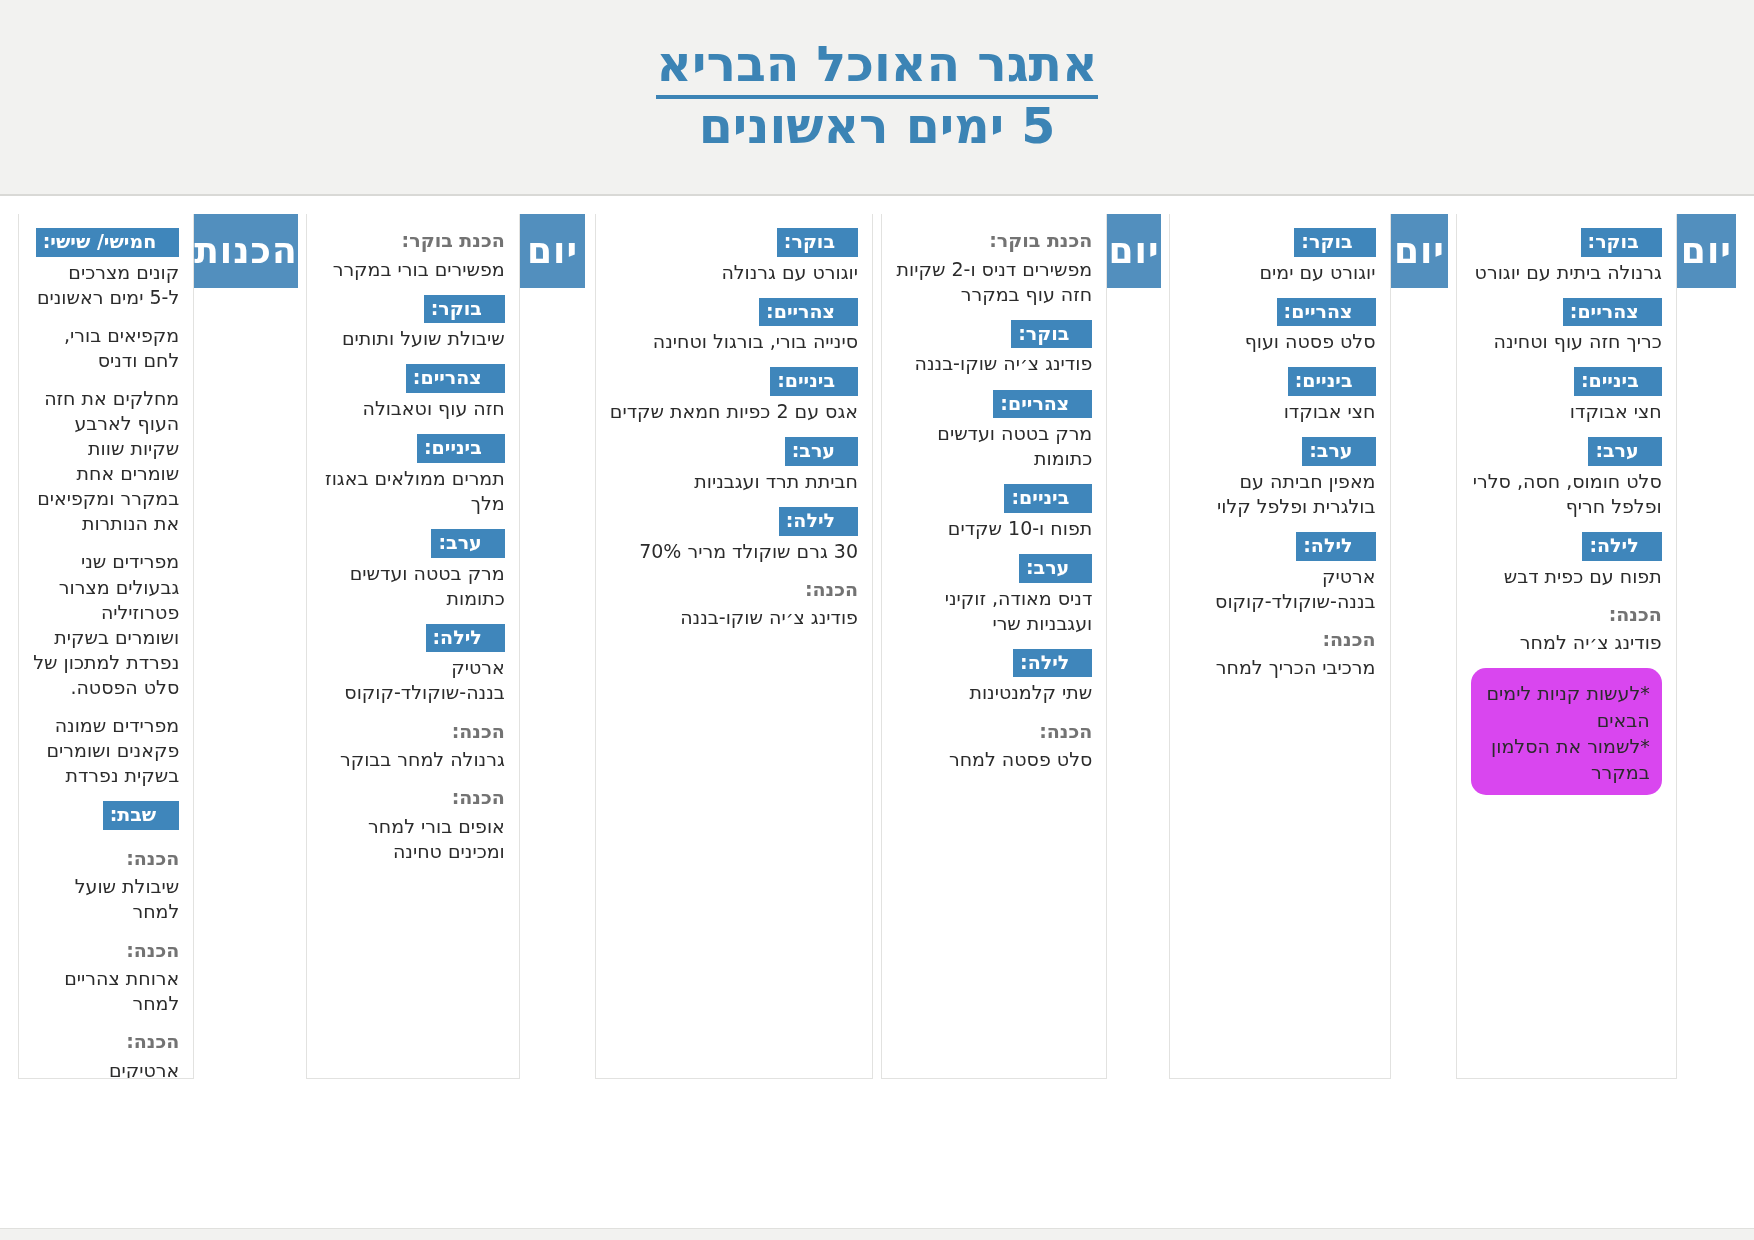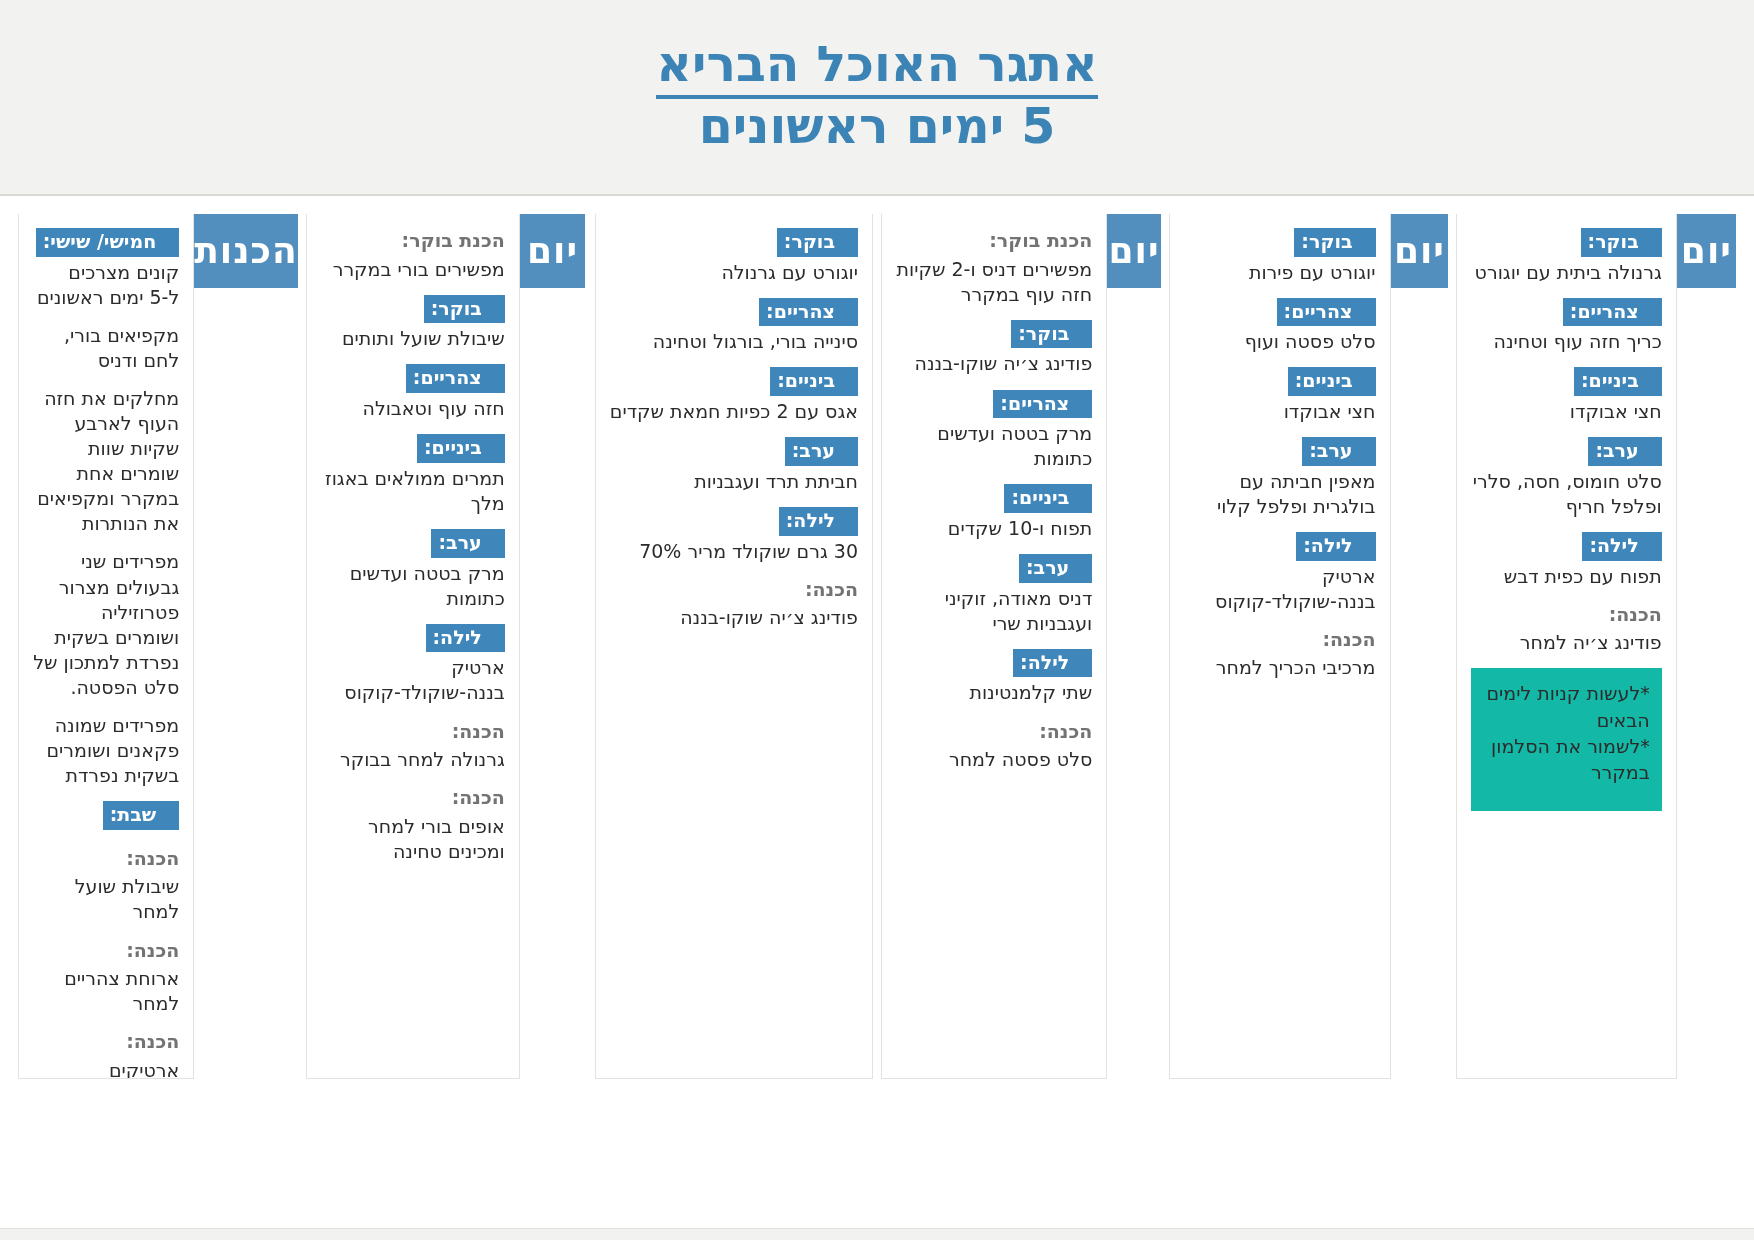--- a/index.html
+++ b/index.html
@@ -94,23 +94,24 @@
     color: #737373;
     background: transparent;
     padding: 0;
   }
   .txt {
     font-size: 19px;
     color: #2b2b2b;
     line-height: 1.32;
   }
   .note-box {
-    background: #14b8a6;
-    padding: 12px 12px 26px 12px;
+    background: #d946ef;
+    padding: 12px 12px 10px 12px;
     margin-top: 10px;
+    border-radius: 15px;
   }
   .note-box .txt { line-height: 1.38; }
   .footer-strip {
     position: absolute;
     left: 0; bottom: 0;
     width: 100%; height: 12px;
     background: #f2f2f0;
     border-top: 1px solid #e0e0dd;
   }
 </style>
@@ -156,21 +157,21 @@
             <div class="txt">*לעשות קניות לימים הבאים</div>
             <div class="txt">*לשמור את הסלמון במקרר</div>
           </div>
         </div>
       </div>
       <div class="col">
         <div class="col-head">יום 7</div>
         <div class="col-body">
           <div class="entry">
             <div><span class="lbl filled">בוקר:</span></div>
-            <div class="txt">יוגורט עם פירות</div>
+            <div class="txt">יוגורט עם ימים</div>
           </div>
           <div class="entry">
             <div><span class="lbl filled">צהריים:</span></div>
             <div class="txt">סלט פסטה ועוף</div>
           </div>
           <div class="entry">
             <div><span class="lbl filled">ביניים:</span></div>
             <div class="txt">חצי אבוקדו</div>
           </div>
           <div class="entry">

